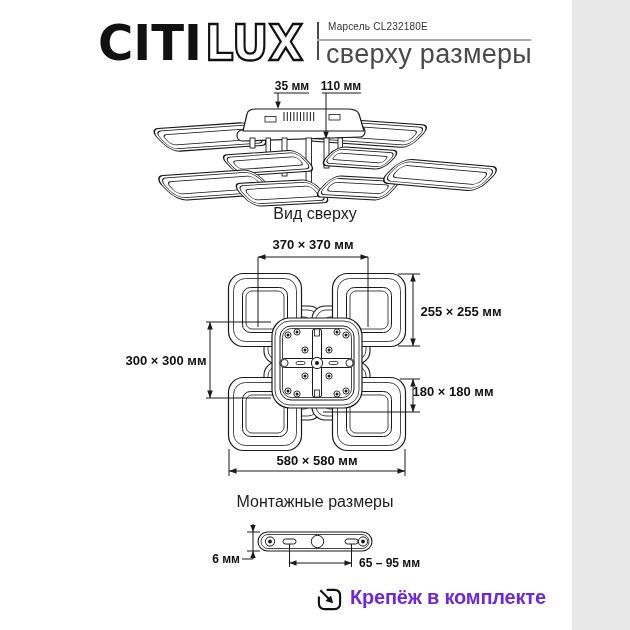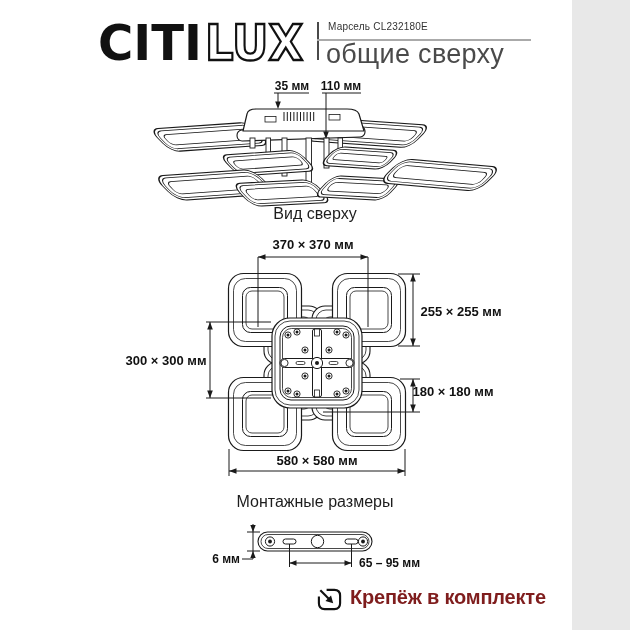--- a/index.html
+++ b/index.html
@@ -6,41 +6,41 @@
   #page{position:relative;width:572px;height:630px;background:#ffffff;overflow:hidden;
         font-family:"Liberation Sans", sans-serif;color:#222;}
   .abs{position:absolute;}
   #product-name{left:328px;top:21px;font-size:10px;color:#333;letter-spacing:.2px;}
   #header-vline{left:317px;top:22px;width:2px;height:38px;background:#4a4a4a;}
   #header-rule{left:317px;top:39px;width:214px;height:2px;background:#aaaaaa;}
   #sheet-title{left:326px;top:39px;font-size:27px;color:#4a4a4a;letter-spacing:.3px;}
   .section-title{left:0;top:0;width:630px;text-align:center;font-size:16px;color:#1d1d1d;}
   #top-view-title{top:205px;}
   #mounting-title{top:493px;}
-  #footer-note{left:350px;top:586px;font-size:20px;font-weight:bold;color:#7f1d1d;letter-spacing:-.2px;}
+  #footer-note{left:350px;top:586px;font-size:20px;font-weight:bold;color:#6d28d9;letter-spacing:-.2px;}
   svg{display:block;}
   svg .ln{stroke:#1a1a1a;fill:none;}
   svg .wf{stroke:#1a1a1a;fill:#ffffff;}
   svg .dimtxt{font-family:"Liberation Sans",sans-serif;font-weight:bold;font-size:13px;fill:#111;}
   svg .dimtxt-s{font-family:"Liberation Sans",sans-serif;font-weight:bold;font-size:12px;fill:#111;}
   svg .arr{fill:#1a1a1a;stroke:none;}
 </style>
 </head>
 <body>
 
 <div id="page">
 
   <svg class="abs" style="left:97px;top:19px" width="212" height="46" viewBox="0 0 212 46">
     <text x="1" y="41" textLength="104" lengthAdjust="spacingAndGlyphs" style="font-family:'DejaVu Sans',sans-serif;font-weight:bold;font-size:50px;fill:#111">CITI</text>
     <text x="108" y="41" textLength="98" lengthAdjust="spacingAndGlyphs" style="font-family:'DejaVu Sans',sans-serif;font-weight:bold;font-size:50px;fill:#fff;stroke:#111;stroke-width:2.4">LUX</text>
   </svg>
   <div class="abs" id="header-vline"></div>
   <div class="abs" id="product-name">Марсель CL232180E</div>
   <div class="abs" id="header-rule"></div>
-  <div class="abs" id="sheet-title">общие сверху</div>
+  <div class="abs" id="sheet-title">сверху размеры</div>
 
   <svg class="abs" style="left:110px;top:78px" width="400" height="152" viewBox="0 0 400 152">
 
     <g transform="translate(100,59) rotate(-4) skewX(40)" stroke-width="1.1">
       <rect class="wf" x="-50" y="-12" width="100" height="24" rx="9"></rect>
       <rect class="ln" x="-47.5" y="-9.5" width="95" height="19" rx="7" stroke-width=".8"></rect>
       <rect class="ln" x="-43.5" y="-5.5" width="87" height="11" rx="4.5" stroke-width=".8"></rect>
     </g>
     <g transform="translate(258,55) rotate(4) skewX(-40)" stroke-width="1.1">
       <rect class="wf" x="-52.5" y="-12" width="105" height="24" rx="9"></rect>

